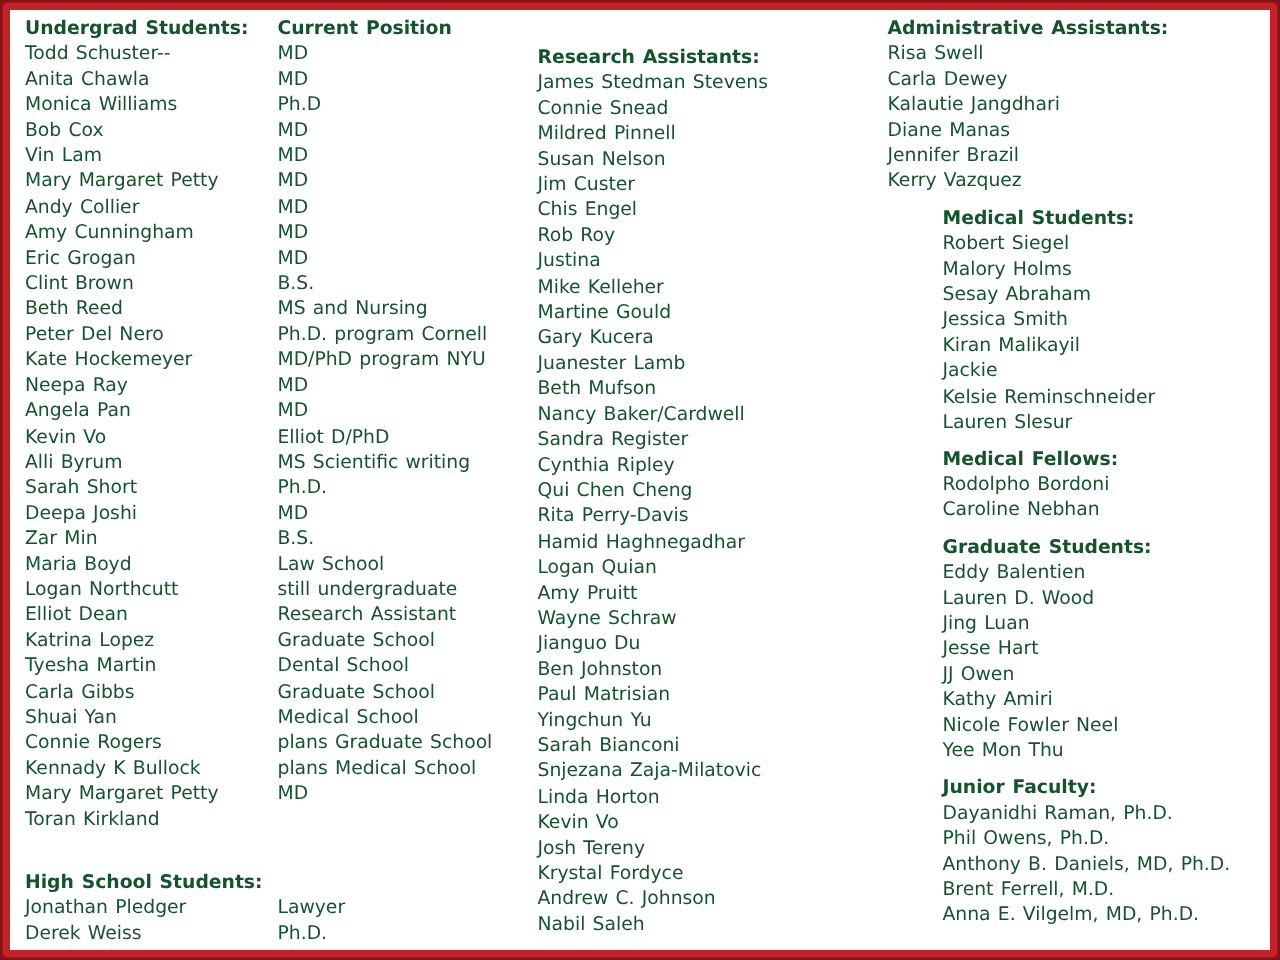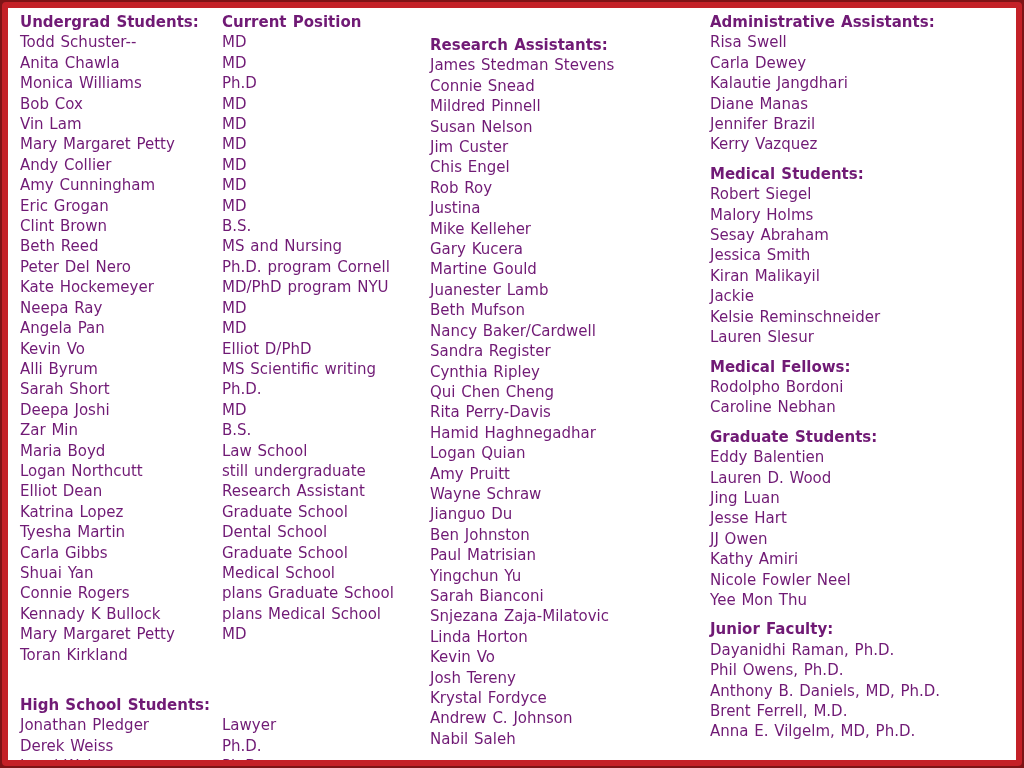--- a/index.html
+++ b/index.html
@@ -5,32 +5,32 @@
   html,body{margin:0;padding:0;background:#ffffff;}
   .page{
     position:relative;width:1024px;height:768px;box-sizing:border-box;
     background:var(--frame-outer,#7e1416);padding:2px;
   }
   .inner{
     position:relative;width:100%;height:100%;box-sizing:border-box;
     background:#ffffff;border:6px solid var(--frame-inner,#c42127);border-radius:4px;
     overflow:hidden;
     font-family:"DejaVu Sans",sans-serif;
-    font-size:15px;line-height:20.4px;color:#701a75;
+    font-size:15px;line-height:20.4px;color:#14532d;
     word-spacing:1px;
   }
   .col{position:absolute;}
   .colA{left:12px;top:4px;width:402px;}
   .colB{left:422px;top:27px;width:285px;}
   .colC{left:702px;top:4px;width:308px;}
   .row{display:flex;white-space:nowrap;}
   .colA .name{width:202px;flex:none;}
   .hdr{font-weight:bold;}
   .colA .section + .section{margin-top:30px;}
-  .colC .section + .section{margin-top:9px;}
+  .colC .section + .section{margin-top:9px;margin-left:44px;}
 </style>
 </head>
 <body>
 
 <div class="page">
   <div class="inner">
     <div class="col colA" id="leftCol">
         <div class="section">
           <div class="row">
             <span class="name hdr">Undergrad Students:</span>
@@ -205,24 +205,24 @@
           <div class="row">
             <span>Rob Roy</span>
           </div>
           <div class="row">
             <span>Justina</span>
           </div>
           <div class="row">
             <span>Mike Kelleher</span>
           </div>
           <div class="row">
+            <span>Martine Gould</span>
+          </div>
+          <div class="row">
             <span>Gary Kucera</span>
-          </div>
-          <div class="row">
-            <span>Martine Gould</span>
           </div>
           <div class="row">
             <span>Juanester Lamb</span>
           </div>
           <div class="row">
             <span>Beth Mufson</span>
           </div>
           <div class="row">
             <span>Nancy Baker/Cardwell</span>
           </div>

